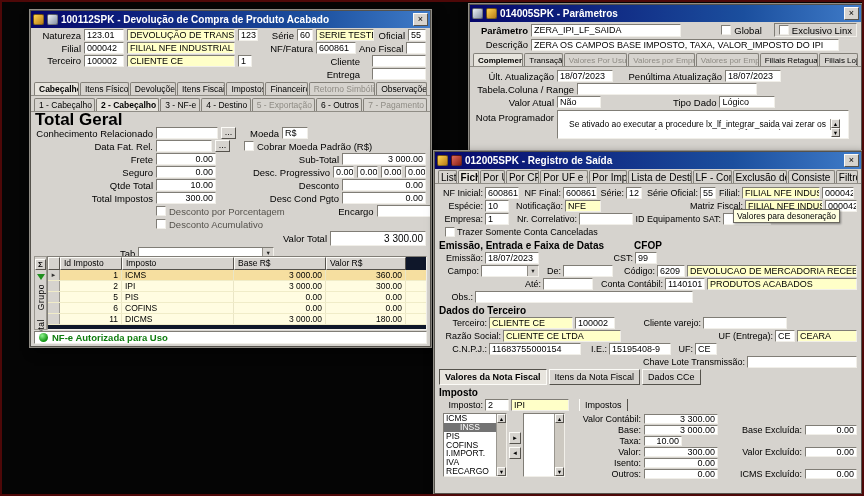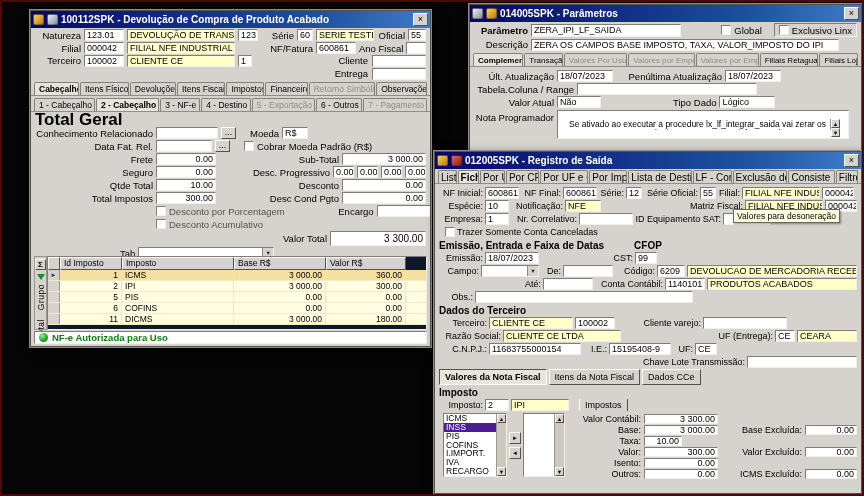--- a/index.html
+++ b/index.html
@@ -30,40 +30,40 @@
 .tab.off{color:#8f8c85;}
 .sec{font-size:10px;font-weight:bold;white-space:nowrap;flex:none;}
 .sp{flex:none;}
 .grow{flex:1 1 auto;}
 .dot{width:9px;height:9px;border-radius:50%;background:radial-gradient(circle at 35% 30%,#8cf28c 0%,#119111 70%);flex:none;}
 .combo{position:relative;padding-right:12px;}
 .dd{position:absolute;right:0;top:0;bottom:0;width:11px;background:#d6d3ce;border-left:1px solid #8f8c85;font-size:5.5px;line-height:10px;text-align:center;color:#222;}
 .lb{background:#fff;border:1px solid;border-color:#807d76 #f1efe9 #f1efe9 #807d76;display:flex;flex:none;overflow:hidden;}
 .lbi{flex:1;display:flex;flex-direction:column;overflow:hidden;}
 .li{font-size:8.5px;line-height:9px;height:9px;padding:0 2px;white-space:nowrap;overflow:hidden;}
-.li.sel{background:#4c1d95;color:#fff;}
+.li.sel{background:#737373;color:#fff;text-align:center;}
 .sb{width:10px;flex:none;background:#cdc9c1;border-left:1px solid #9a9790;display:flex;flex-direction:column;justify-content:space-between;align-items:center;}
 .sa{width:9px;height:9px;flex:none;background:#d6d3ce;border:1px solid;border-color:#fcfbf7 #55524c #55524c #fcfbf7;font-size:5.5px;line-height:8px;text-align:center;}
 .xfer{display:flex;flex-direction:column;gap:3px;justify-content:center;flex:none;}
 .note{position:absolute;z-index:5;font-size:8.5px;line-height:10px;padding:1px 3px;border:1px solid #6b6861;box-shadow:1px 1px 2px rgba(0,0,0,.4);background:#ffffe1;}
 .note2{background:#e8e5de;}
 .vtxt{writing-mode:vertical-rl;transform:rotate(180deg);font-size:8.5px;letter-spacing:.5px;}
 .tri{width:0;height:0;border-left:4px solid transparent;border-right:4px solid transparent;border-top:6px solid #1f8f1f;}
 .gridwrap{position:absolute;left:16px;right:3px;top:228px;bottom:16px;background:#0f172a;border:1px solid;border-color:#807d76 #f1efe9 #f1efe9 #807d76;overflow:hidden;}
 .ghr{display:flex;height:13px;}
 .gh{background:#d6d3ce;border:1px solid;border-color:#fcfbf7 #55524c #55524c #fcfbf7;font-size:8.5px;line-height:11px;padding:0 3px;overflow:hidden;white-space:nowrap;flex:none;}
 .gr{display:flex;height:11px;background:#fffce1;border-bottom:1px solid #f0ecc8;}
 .gr.sel{background:#f6dfa0;}
 .gc{font-size:8.5px;line-height:10px;padding:0 3px;white-space:nowrap;overflow:hidden;flex:none;border-right:1px solid #eae6c6;}
 .gut{width:12px;flex:none;background:#d6d3ce;border-right:1px solid #9a9790;font-size:6px;line-height:10px;text-align:center;color:#333;}
 .vside{position:absolute;left:3px;top:228px;bottom:16px;width:13px;background:#d6d3ce;border:1px solid #9a9790;display:flex;flex-direction:column;align-items:center;gap:4px;padding-top:2px;}
 .statusbar{position:absolute;left:3px;right:3px;bottom:2px;height:13px;background:#fff;border:1px solid;border-color:#807d76 #f1efe9 #f1efe9 #807d76;display:flex;align-items:center;gap:4px;padding:0 4px;}
 .statustxt{font-size:9.5px;font-weight:bold;color:#0e7d0e;white-space:nowrap;}
 .colblk{margin-left:auto;display:flex;flex-direction:column;gap:1px;}
-.subrow{display:flex;gap:4px;height:12px;}
+.subrow{display:flex;align-items:center;gap:12px;height:12px;}
 .w3 .row{gap:2px;}
 .w3 .l{font-size:9px;}
 .w3 .tab{font-size:10px;padding:1px 2px 0;}
 .vrow{display:flex;align-items:center;gap:3px;height:10px;margin-top:1px;overflow:hidden;}
 .vrow .l{font-size:9px;}
 .vrow .f{height:10px;line-height:8px;}
 </style>
 </head>
 <body>
 

